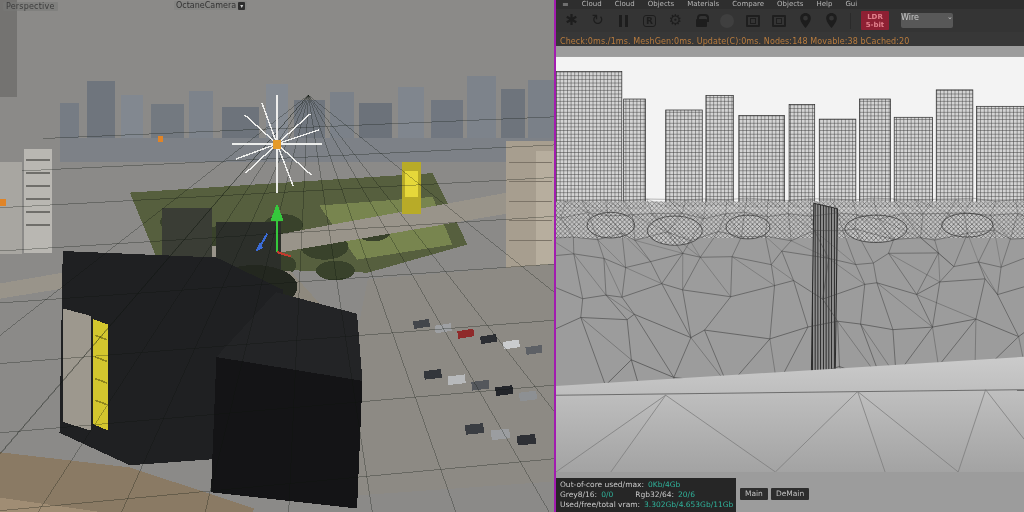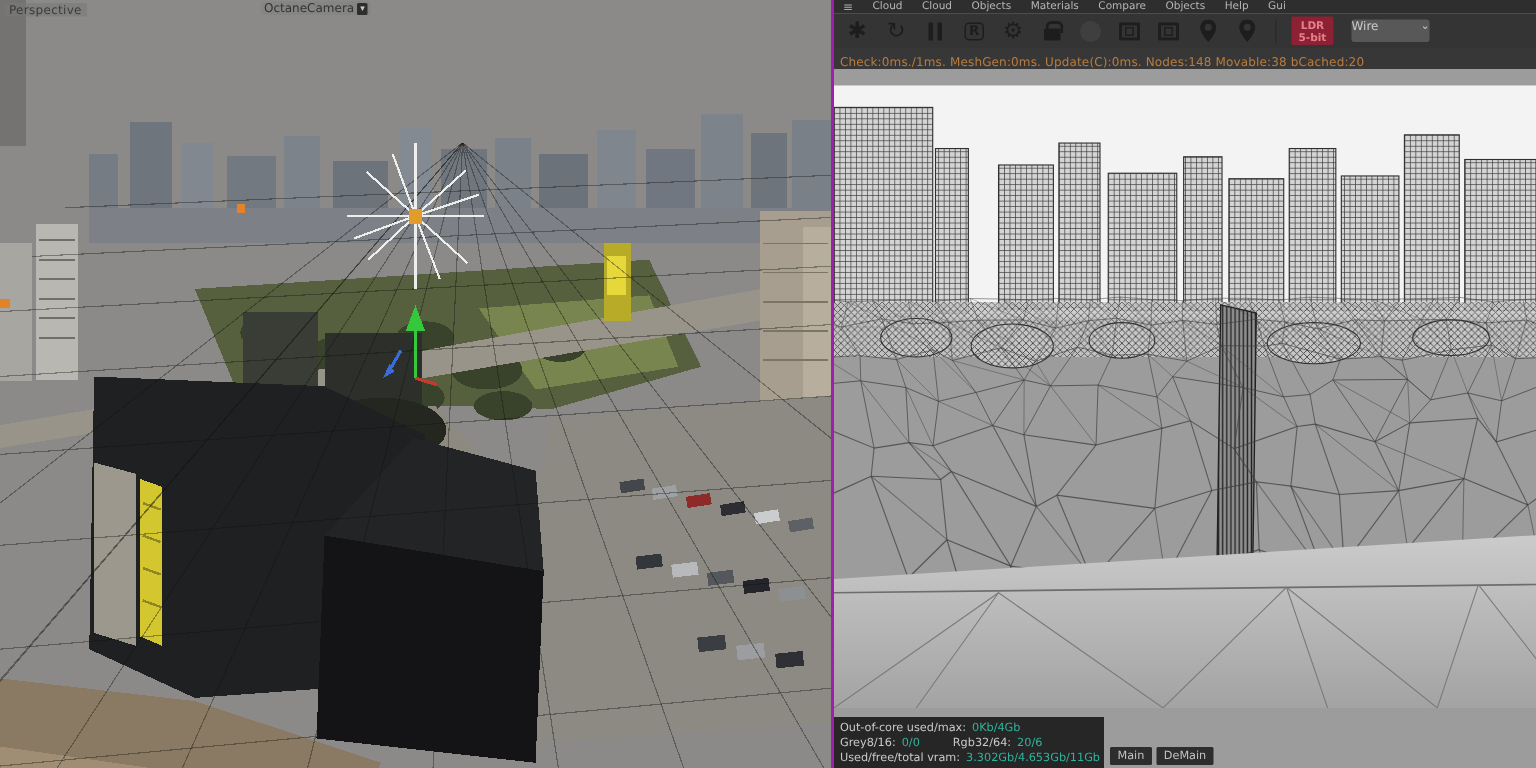--- a/index.html
+++ b/index.html
@@ -35,21 +35,21 @@
   .mode-dd .chev{font-size:7px;color:#c9c9c9}
   .statusline{height:14px;background:#373737;display:flex;align-items:flex-end;padding:0 4px}
   .statusline span{font-size:8px;color:#b97c3e;letter-spacing:.1px;white-space:nowrap}
   .render-area{position:relative;flex:1;background:#9c9c9c;overflow:hidden}
   .render-area > svg{position:absolute;inset:0}
   .footer-box{position:absolute;left:0;bottom:0;width:180px;background:rgba(18,18,18,.85);padding:2px 4px 3px;display:flex;flex-direction:column;gap:1px}
   .frow{display:flex;gap:4px;align-items:flex-start}
   .frow .lab{font-size:7.5px;color:#c9c9c9;white-space:nowrap}
   .frow .val{font-size:7.5px;color:#2fb39b;white-space:nowrap}
   .frow .gap{width:14px}
-  .tabs{position:absolute;left:184px;bottom:2px;display:flex;gap:3px}
+  .tabs{position:absolute;left:184px;bottom:12px;display:flex;gap:3px}
   .tab{background:#2d2d2d;color:#c2c2c2;font-size:7.5px;line-height:10px;padding:1px 5px;border-radius:1px}
 </style>
 </head>
 <body>
 
 <div class="app">
 
   <div class="vp-left">
     <svg viewBox="0 0 512 512" shape-rendering="crispEdges">
 

